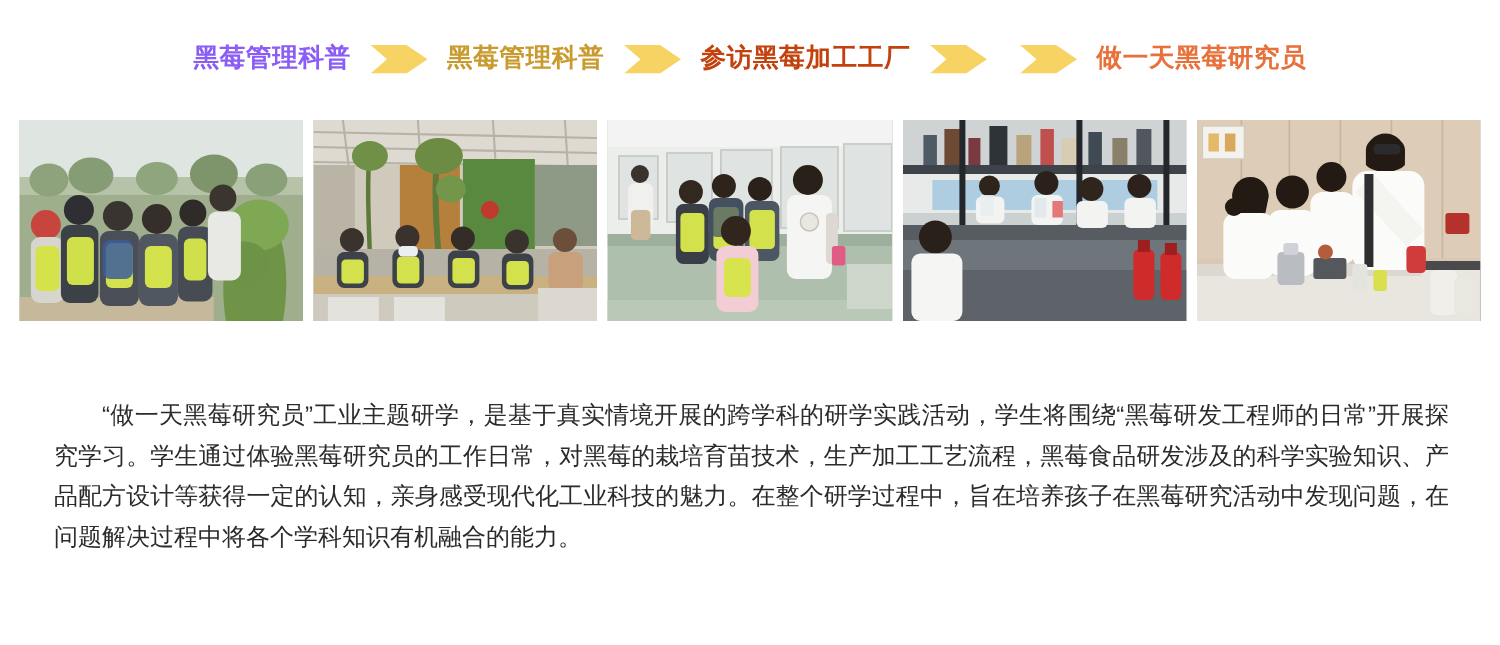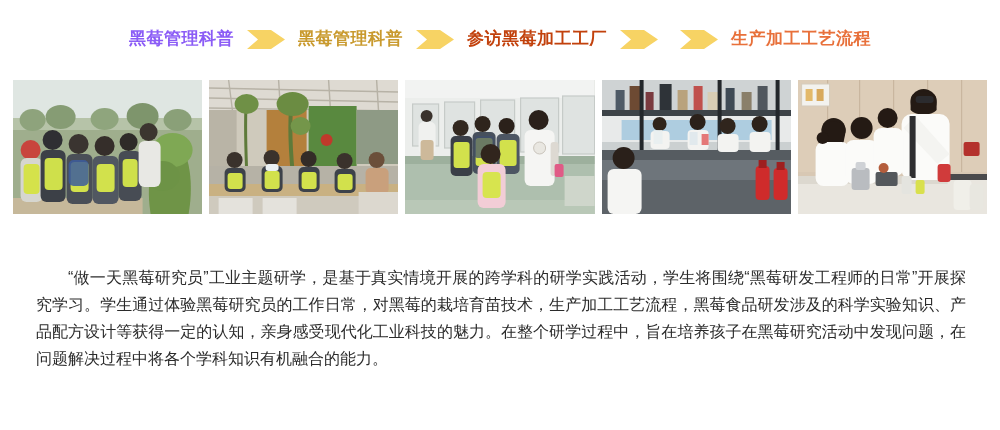--- a/index.html
+++ b/index.html
@@ -109,21 +109,21 @@
     </svg>
   </span>
 
 
   <span class="step-arrow">
     <svg viewBox="0 0 38 19" preserveAspectRatio="none" aria-hidden="true">
       <polygon points="0,0 24,0 38,9.5 24,19 0,19 11,9.5" fill="#f7d364"></polygon>
     </svg>
   </span>
 
-  <span class="step-label" style="color: rgb(232, 112, 58);">生产加工工艺流程</span>
+  <span class="step-label" style="color: rgb(232, 112, 58);">做一天黑莓研究员</span>
 </div>
 
 <div class="photo-strip">
 
   <div class="photo">
     <svg viewBox="0 0 190 134" preserveAspectRatio="xMidYMid slice" aria-hidden="true">
       <rect x="0" y="0" width="190" height="134" fill="#cfd8cd"></rect>
       <rect x="0" y="0" width="190" height="46" fill="#dfe6e2"></rect>
       <rect x="0" y="38" width="190" height="14" fill="#b6c3a8"></rect>
       <rect x="0" y="50" width="190" height="84" fill="#9fae8d"></rect>

